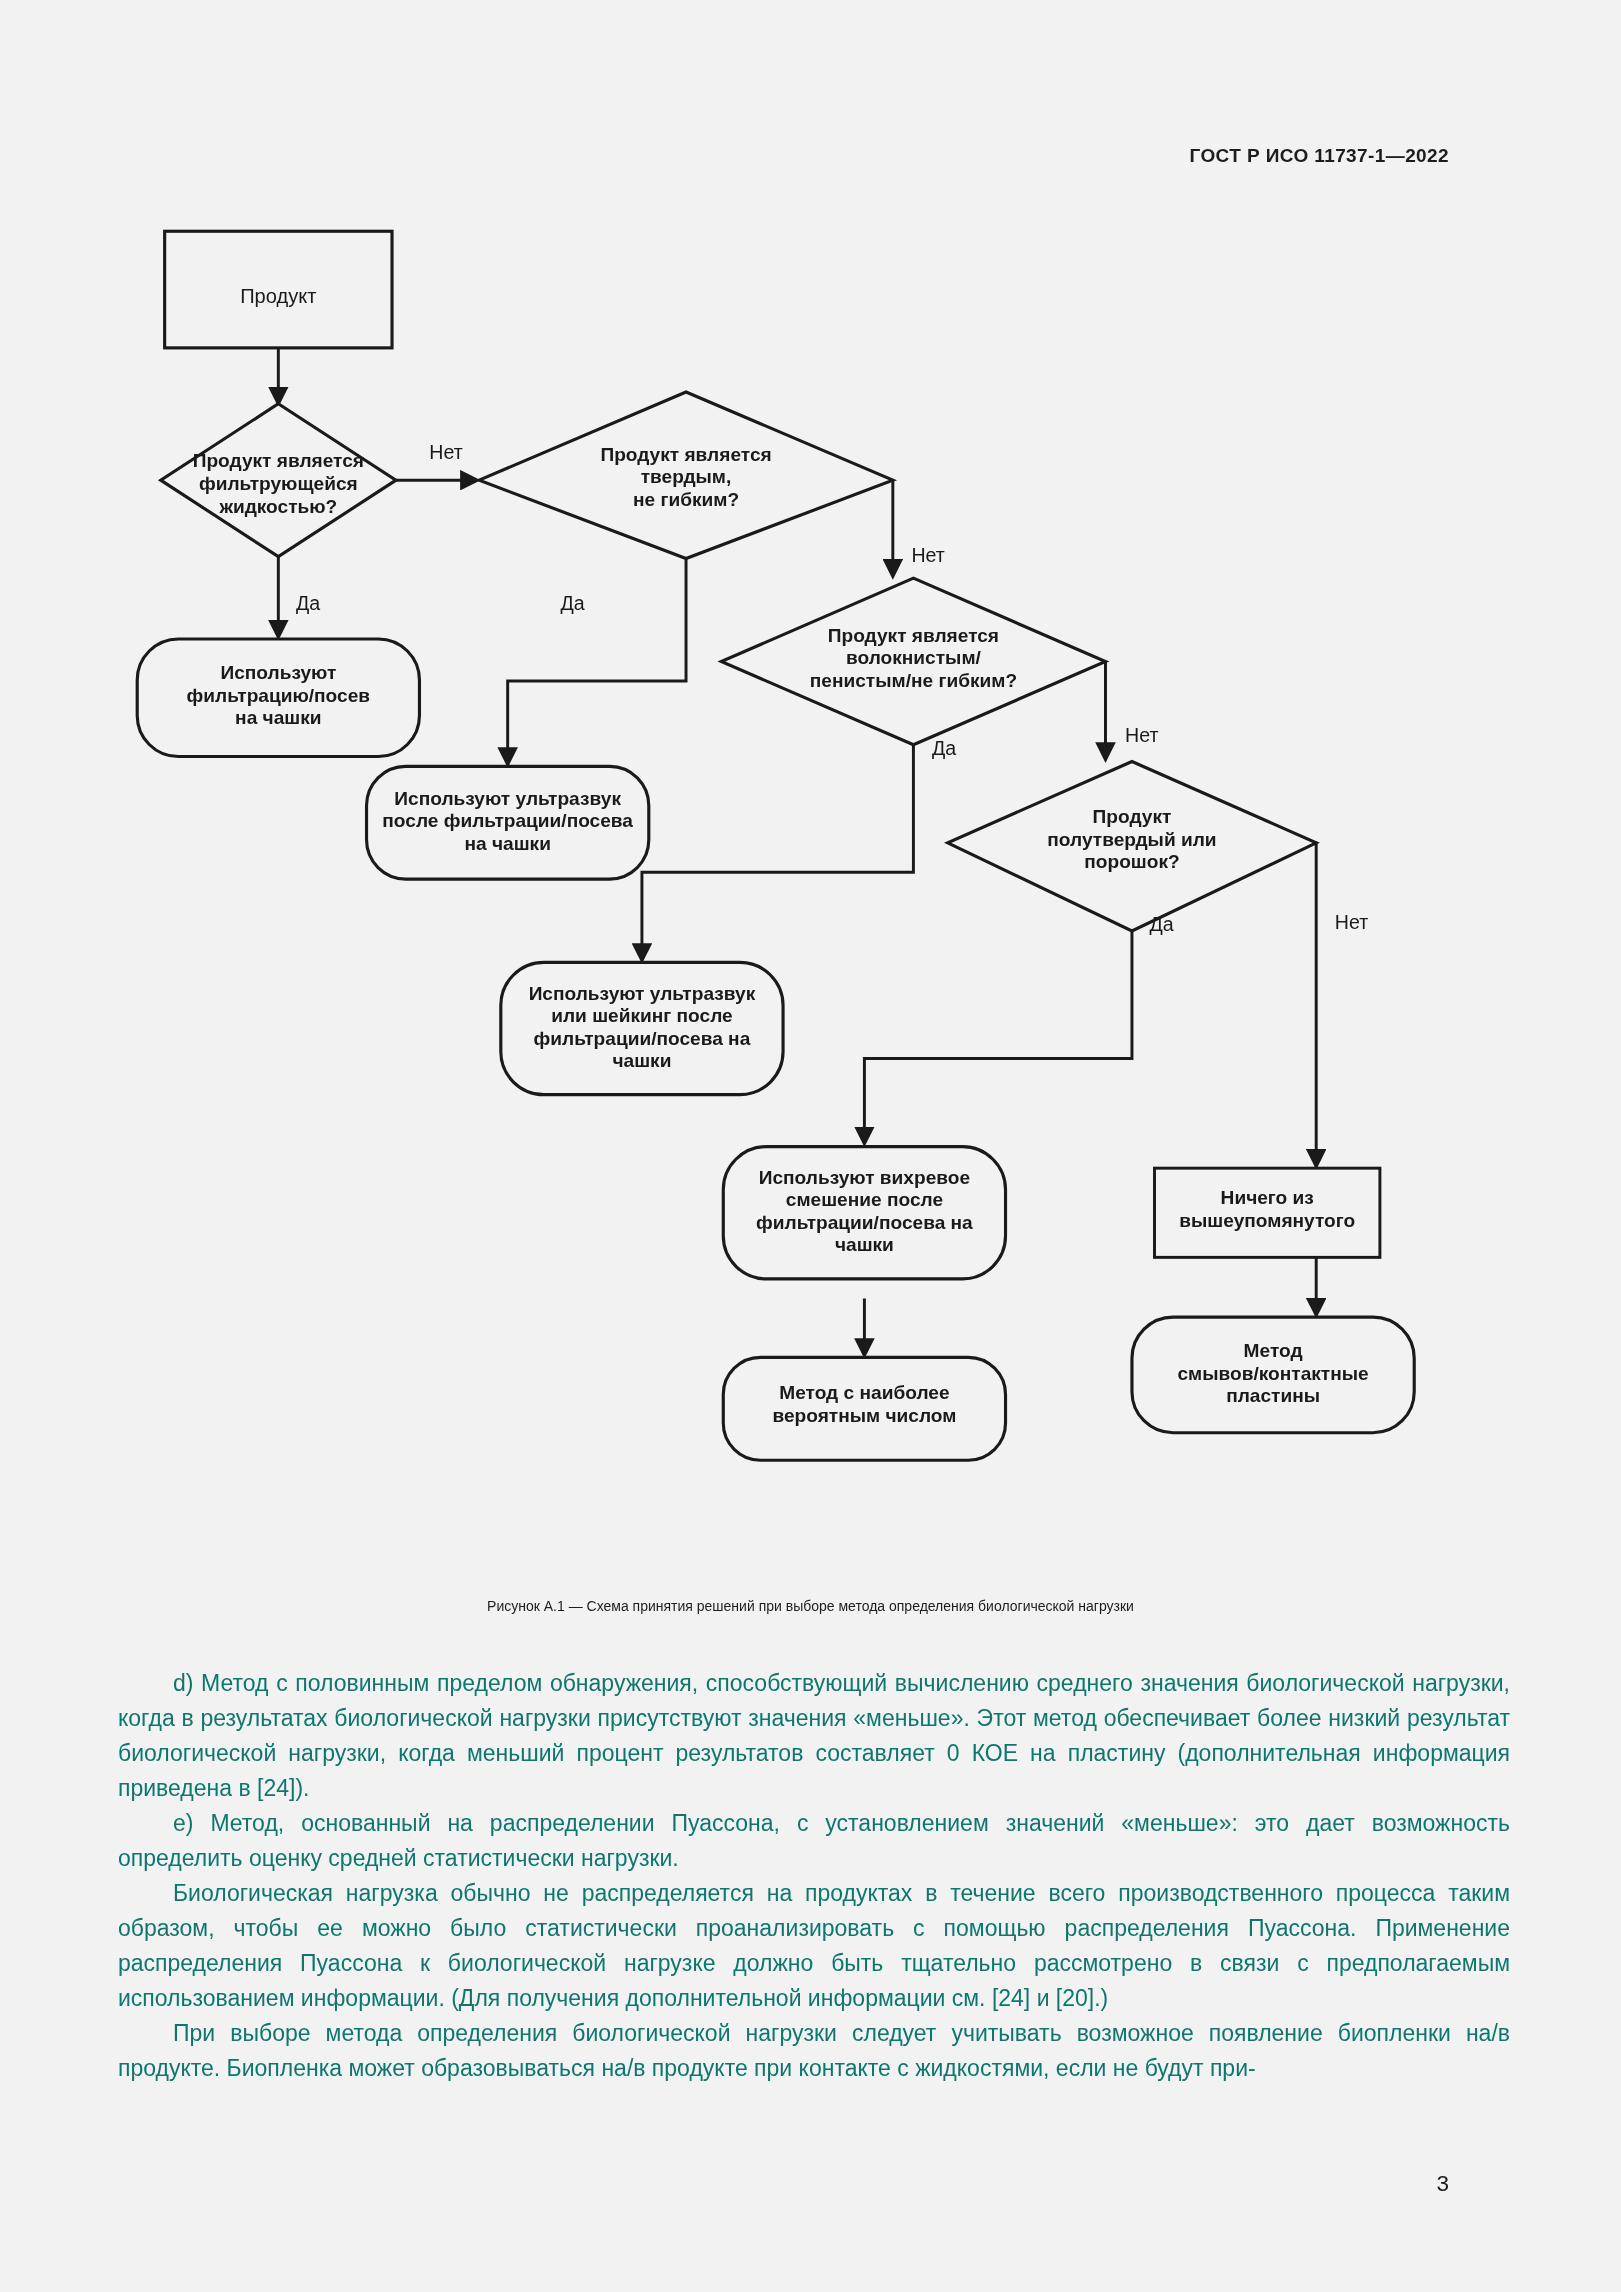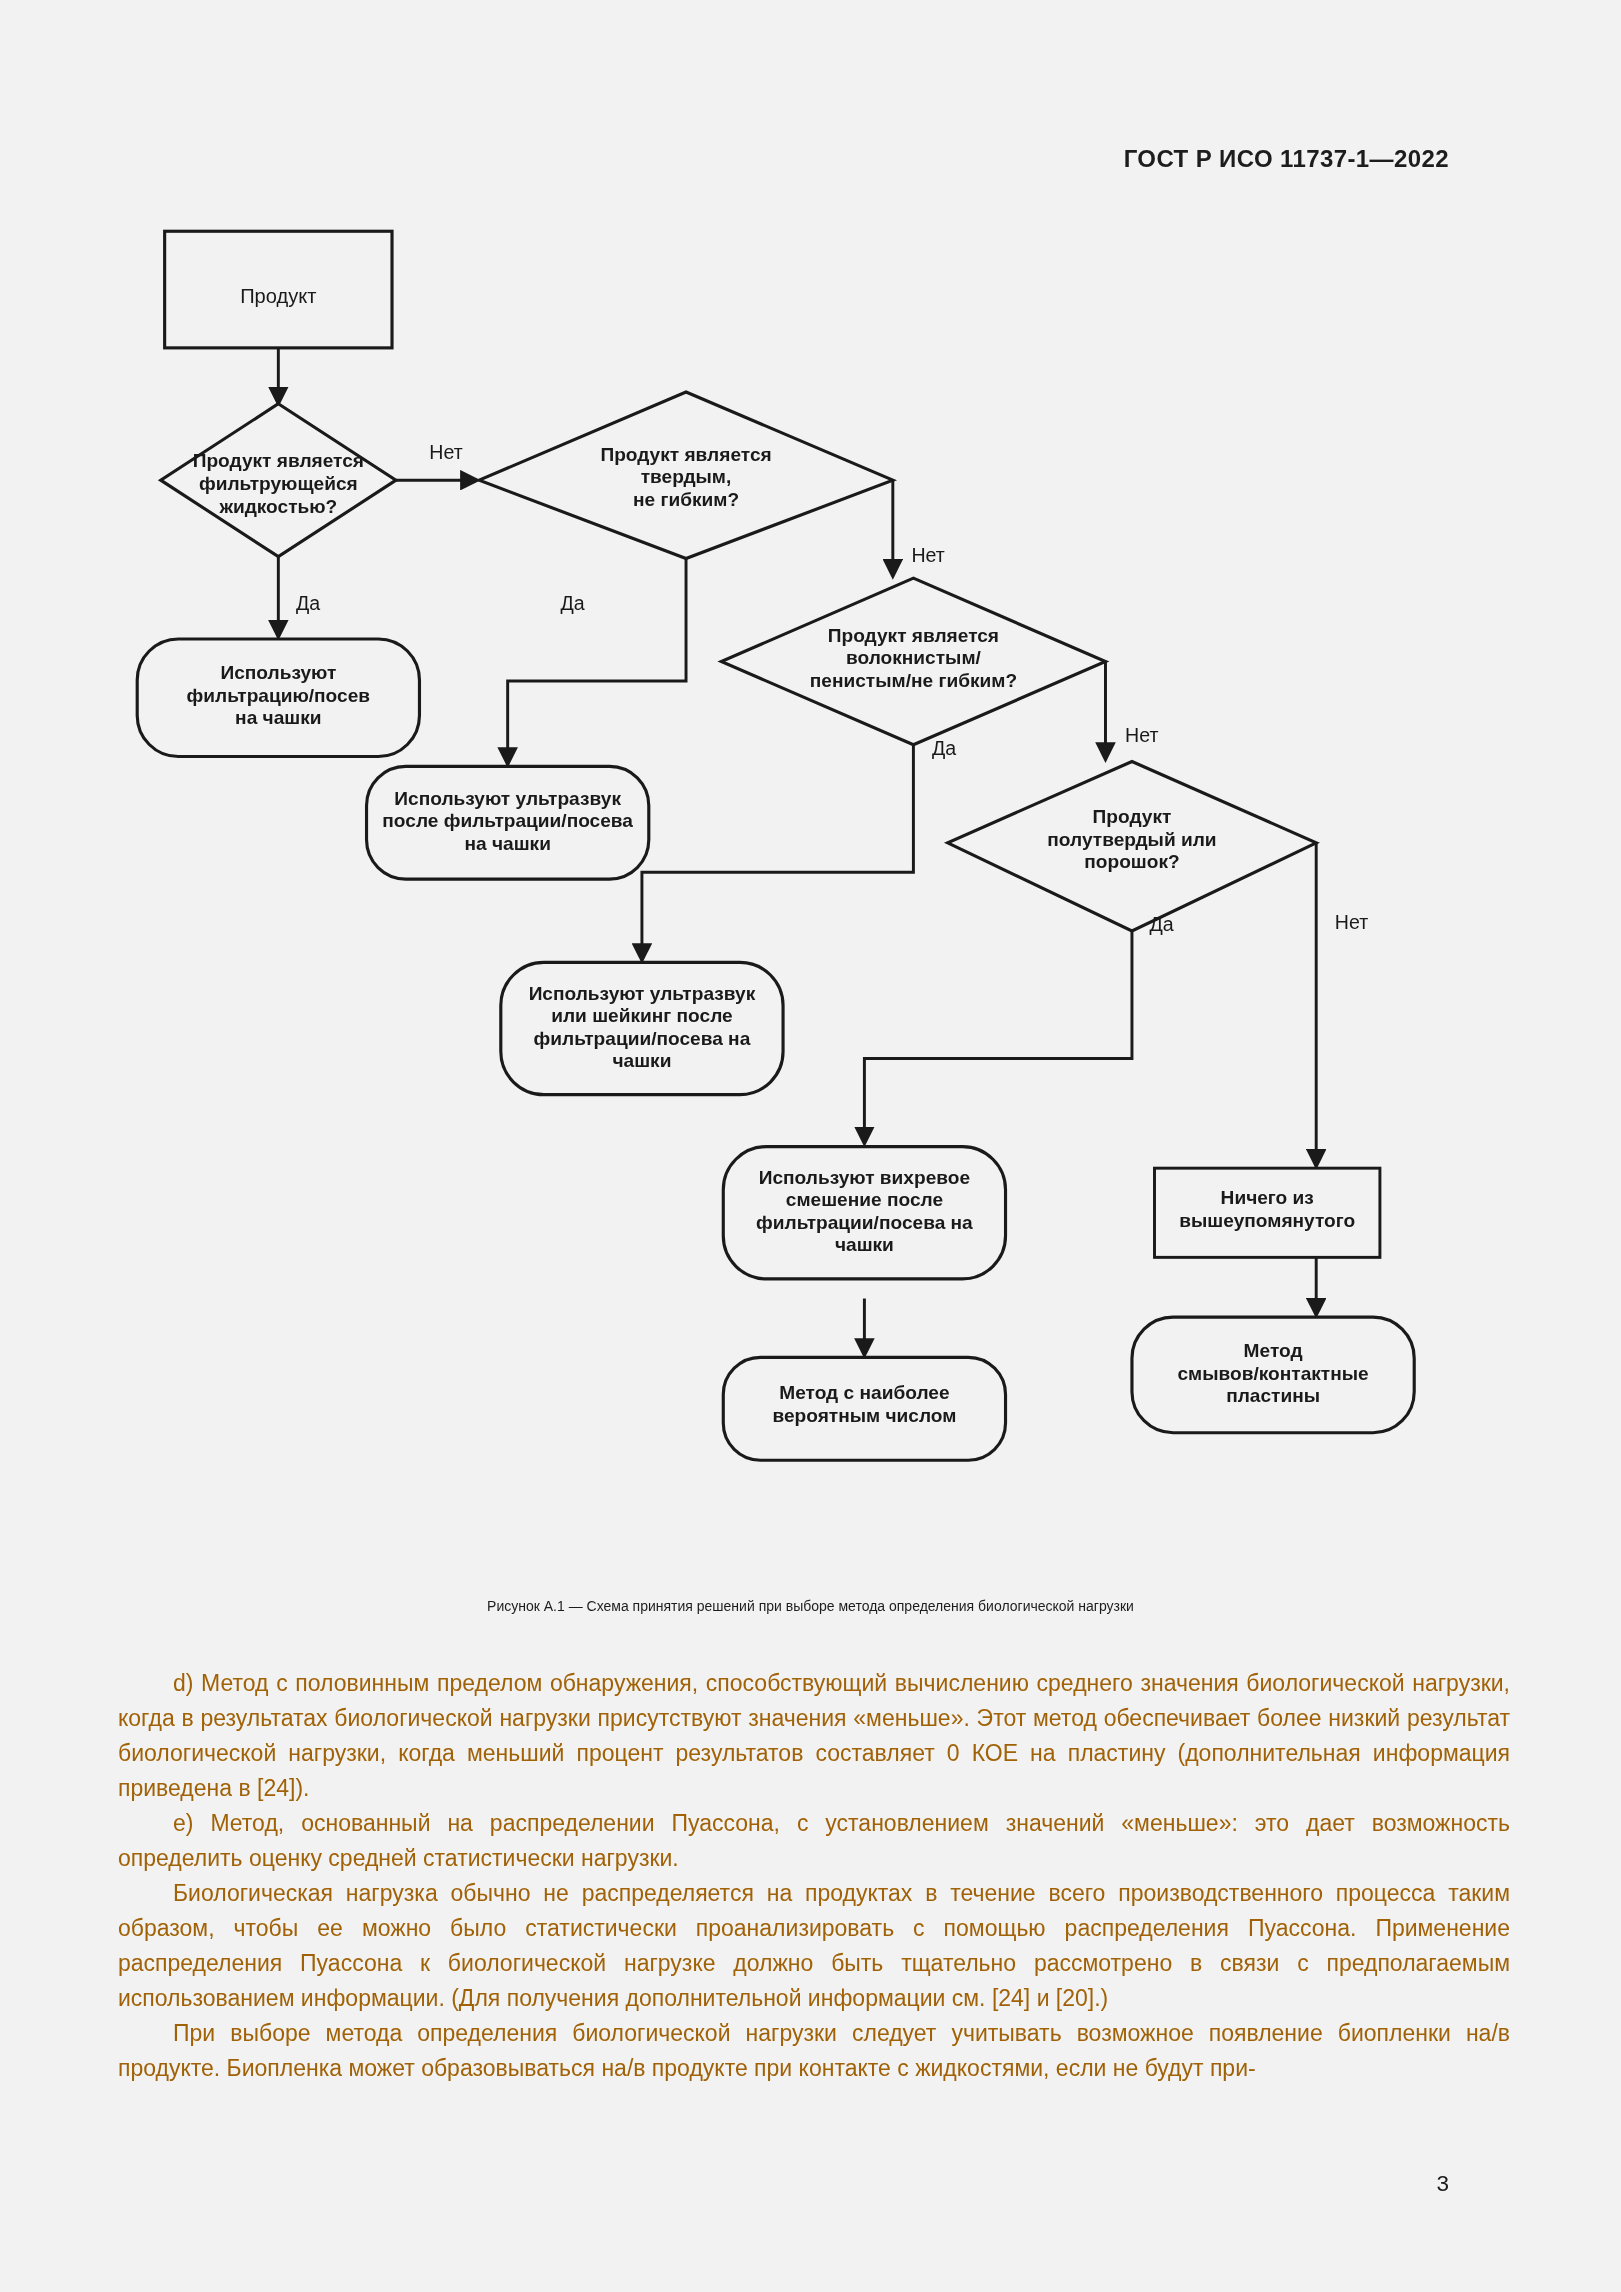--- a/index.html
+++ b/index.html
@@ -19,21 +19,21 @@
     position: absolute;
     inset: 0;
     background: #f2f2f2;
   }
   .header-right {
     position: absolute;
     top: 145px;
     right: 172px;
     font-family: "Liberation Sans", sans-serif;
     font-weight: bold;
-    font-size: 24px;
+    font-size: 19px;
     letter-spacing: 0.4px;
     color: #1d1d1d;
     white-space: nowrap;
   }
   .figure-wrap {
     position: absolute;
     left: 0;
     top: 186px;
     width: 1299px;
     height: 1392px;
@@ -48,21 +48,21 @@
     color: #1d1d1d;
     font-family: "Liberation Sans", sans-serif;
   }
   .body-text {
     position: absolute;
     left: 118px;
     top: 1666px;
     width: 1392px;
     font-size: 23px;
     line-height: 35px;
-    color: #a16207;
+    color: #0f766e;
     text-align: justify;
     font-family: "Liberation Sans", sans-serif;
   }
   .body-text p {
     margin: 0;
     text-indent: 55px;
     text-align: justify;
     text-justify: inter-word;
   }
   .page-number {

